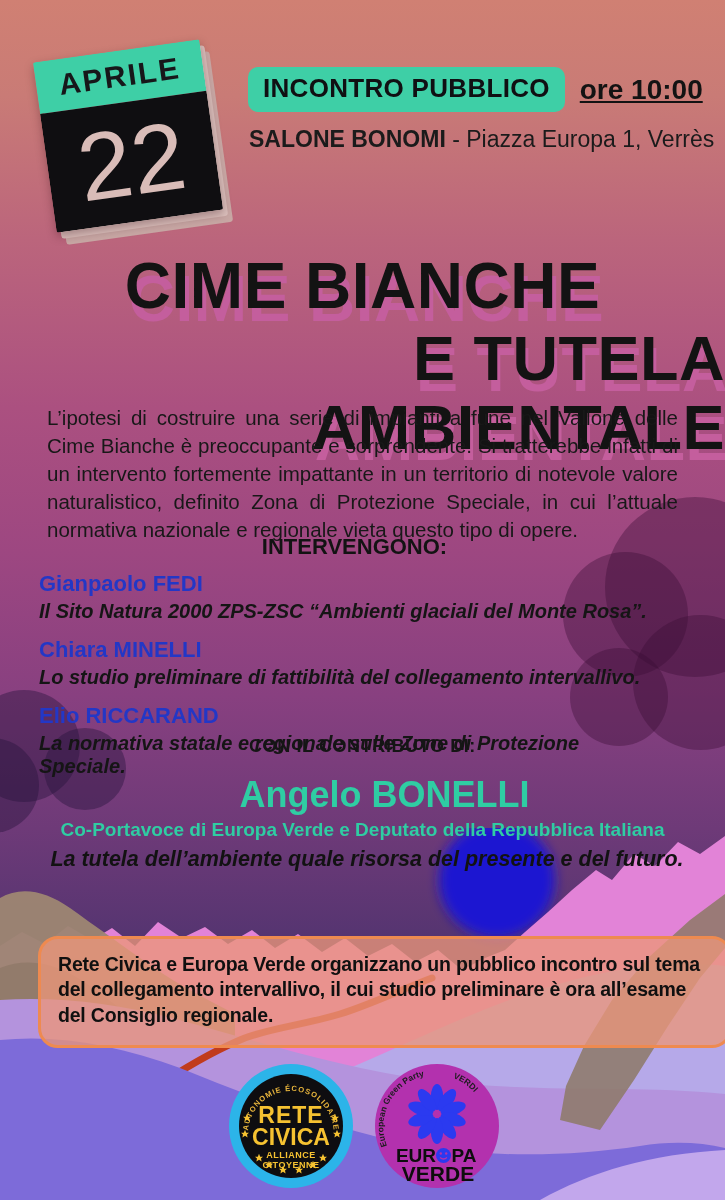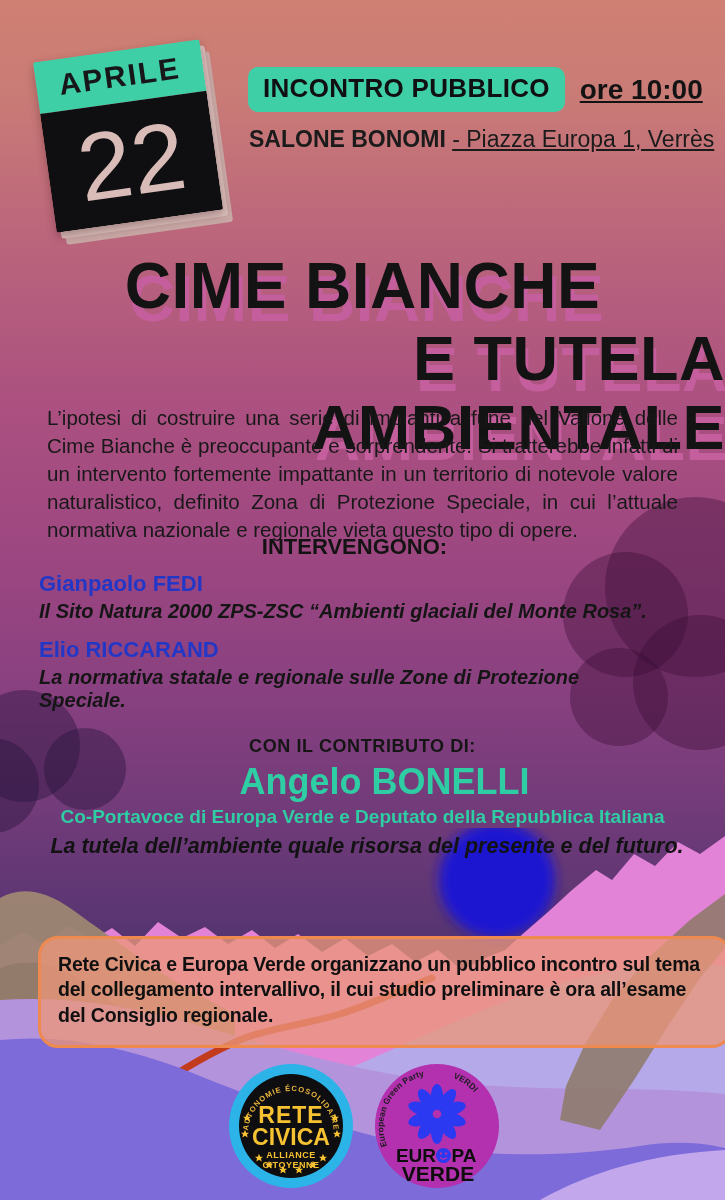--- a/index.html
+++ b/index.html
@@ -29,21 +29,21 @@
   .cal-body{height:120px;background:#0f0e11;display:flex;align-items:center;justify-content:center;
     font-size:96px;font-weight:500;color:#d9bcb8;line-height:1;}
 
   
   .header-right{position:absolute;left:248px;top:67px;display:flex;align-items:center;gap:15px;z-index:3;}
   .badge{background:#3ecfa6;color:#101013;font-size:26px;font-weight:800;
     padding:6px 15px 8px;border-radius:10px;letter-spacing:.3px;white-space:nowrap;}
   .time{font-size:28px;font-weight:800;color:#131313;white-space:nowrap;text-decoration:underline;}
   .venue-line{position:absolute;left:249px;top:126px;font-size:23px;color:#1b1b1b;z-index:3;white-space:nowrap;}
   .venue-name{font-weight:800;}
-  .venue-address{font-weight:400;text-decoration:underline;}
+  .venue-address{font-weight:400;}
 
   
   .title{position:absolute;top:253px;left:0;width:100%;text-align:center;z-index:3;color:#131313;}
   .title-l1{font-size:64px;font-weight:800;letter-spacing:.5px;line-height:1.05;
     text-shadow:4px 13px 0 #c45e9d;}
   .title-l2{font-size:63px;font-weight:800;letter-spacing:.5px;line-height:1.1;margin-top:4px;
     text-shadow:3px 11px 0 #c45e9d;text-align:right;}
 
   
   .intro{position:absolute;left:47px;top:404px;width:631px;z-index:3;
@@ -52,21 +52,21 @@
   
   .speakers{position:absolute;left:39px;top:534px;width:631px;z-index:3;}
   .speakers-heading{text-align:center;font-size:22px;font-weight:800;margin-bottom:11px;color:#131313;}
   .speaker{margin-bottom:14px;}
   .speaker-name{font-size:22px;font-weight:800;color:#2337c6;}
   .speaker-topic{font-size:20px;font-weight:700;font-style:italic;color:#151515;margin-top:3px;}
 
   
   .contribution{position:absolute;left:0;top:736px;width:100%;text-align:center;z-index:3;}
   .contrib-heading{font-size:18px;font-weight:600;letter-spacing:.6px;color:#151515;}
-  .contrib-name{font-size:36px;font-weight:800;color:#2fcda3;margin-top:4px;padding-left:44px;}
+  .contrib-name{font-size:36px;font-weight:800;color:#2fcda3;margin-top:17px;padding-left:44px;}
   .contrib-role{font-size:19px;font-weight:700;color:#2fcda3;margin-top:3px;}
   .contrib-topic{font-size:21.5px;font-weight:800;font-style:italic;color:#121212;margin-top:6px;margin-left:9px;}
 
   
   .landscape{position:absolute;left:0;top:828px;width:725px;height:372px;z-index:2;}
 
   
   .footer-box{position:absolute;left:38px;top:936px;width:694px;min-height:112px;box-sizing:border-box;
     background:rgba(235,150,122,.78);border:3px solid #ee8a50;border-radius:20px;
     padding:13px 17px;z-index:4;}
@@ -129,20 +129,24 @@
     <div class="title-l2">E TUTELA AMBIENTALE</div>
   </div>
 
   <div class="intro">L’ipotesi di costruire una serie di impianti a fune nel Vallone delle Cime Bianche è preoccupante e sorprendente. Si tratterebbe infatti di un intervento fortemente impattante in un territorio di notevole valore naturalistico, definito Zona di Protezione Speciale, in cui l’attuale normativa nazionale e regionale vieta questo tipo di opere.</div>
 
   <div class="speakers">
     <div class="speakers-heading">INTERVENGONO:</div>
     <div class="speaker">
       <div class="speaker-name">Gianpaolo FEDI</div>
       <div class="speaker-topic">Il Sito Natura 2000 ZPS-ZSC “Ambienti glaciali del Monte Rosa”.</div>
+    </div>
+    <div class="speaker">
+      <div class="speaker-name">Chiara MINELLI</div>
+      <div class="speaker-topic">Lo studio preliminare di fattibilità del collegamento intervallivo.</div>
     </div>
     <div class="speaker">
       <div class="speaker-name">Elio RICCARAND</div>
       <div class="speaker-topic">La normativa statale e regionale sulle Zone di Protezione Speciale.</div>
     </div>
   </div>
 
   <div class="contribution">
     <div class="contrib-heading">CON IL CONTRIBUTO DI:</div>
     <div class="contrib-name">Angelo BONELLI</div>

